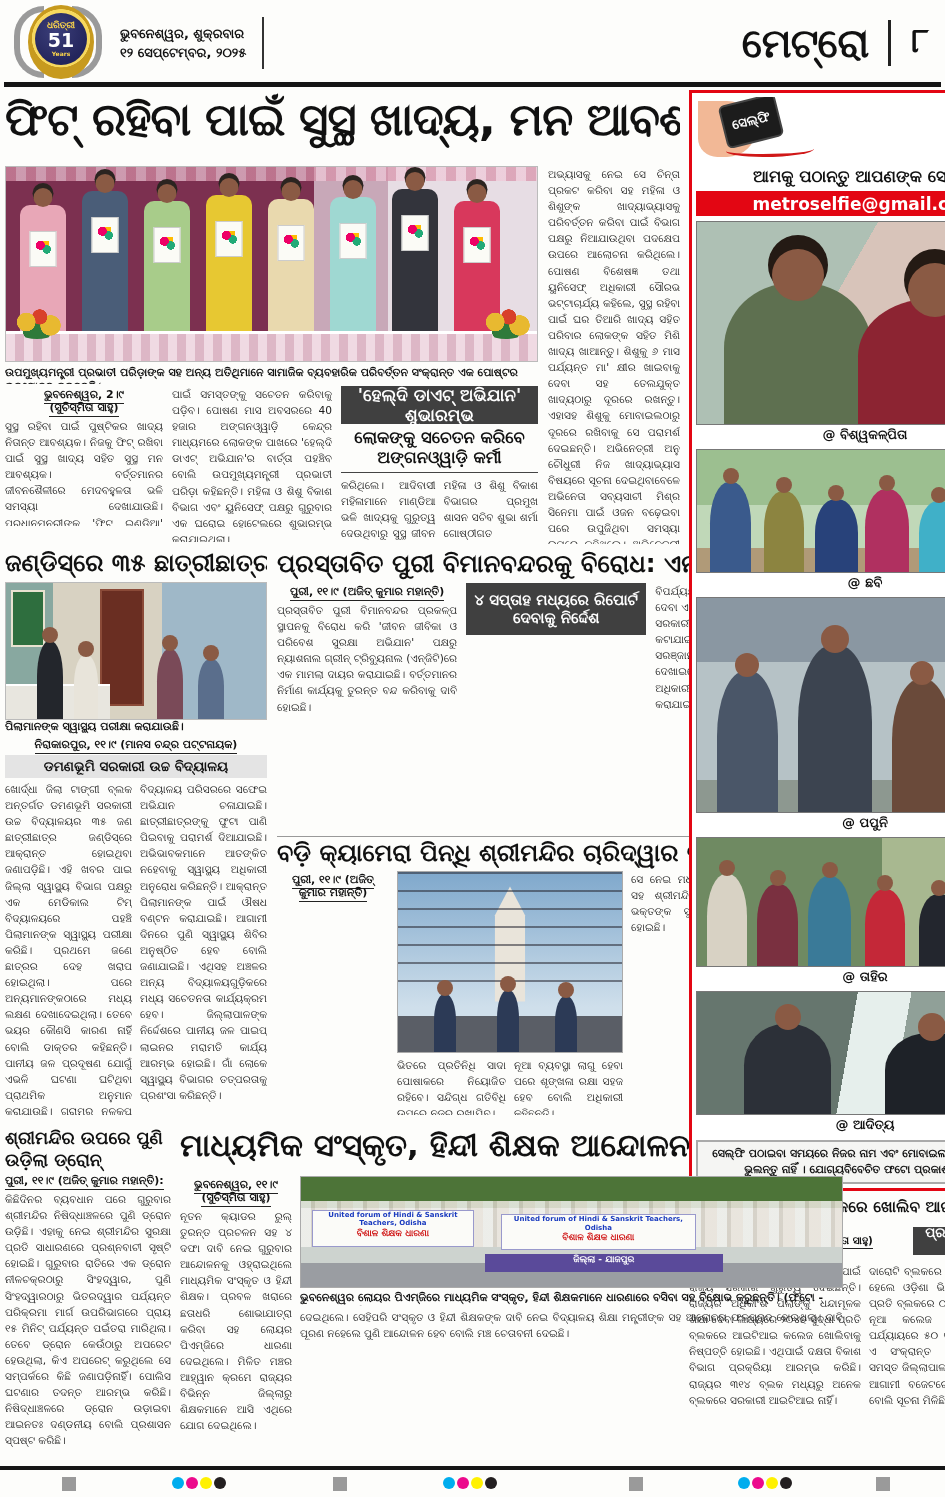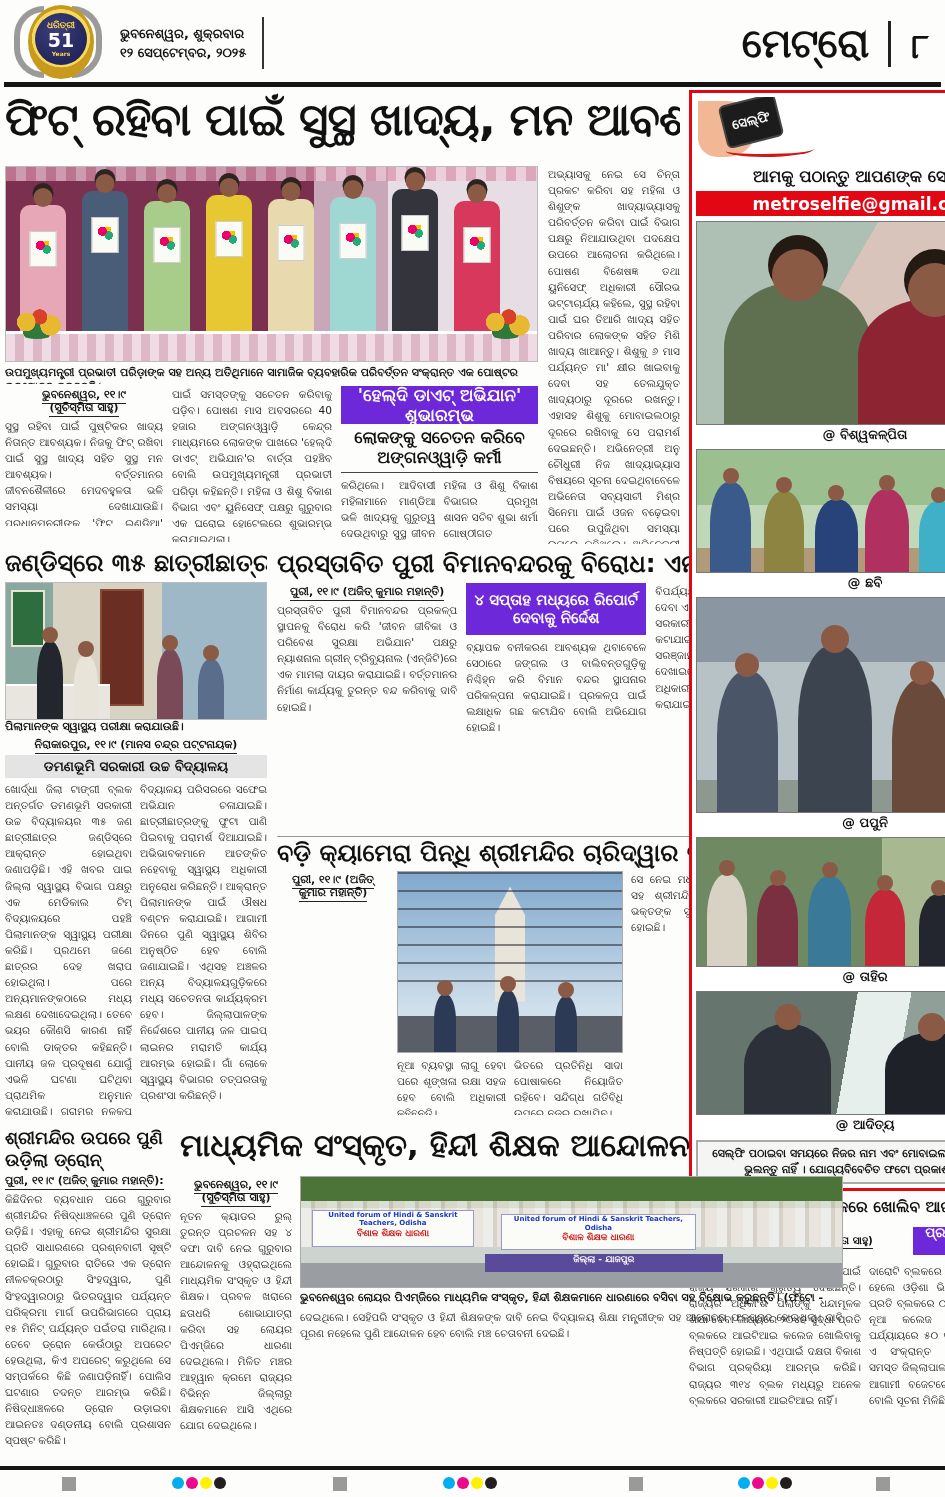--- a/index.html
+++ b/index.html
@@ -21,37 +21,37 @@
   .logo .arc.r { right:4px; border-left:none; border-radius:0 36px 36px 0; }
   .wreath { position:absolute; left:14px; top:1px; width:66px; height:74px; border-radius:50%;
     background: radial-gradient(circle at 50% 45%, #f7d85e 0 55%, #c79a1e 56% 78%, #e8c23c 79% 100%); }
   .globe { position:absolute; left:21px; top:9px; width:52px; height:52px; border-radius:50%;
     background: radial-gradient(circle at 40% 35%, #3c3f7a, #23255c 70%); color:#fff; text-align:center; }
   .globe .gb-brand { display:block; font-size:9px; color:#ffd84a; font-weight:700; margin-top:7px; }
   .globe .gb-num { display:block; font-size:19px; font-weight:800; line-height:1; }
   .globe .gb-years { display:block; font-size:6px; color:#ffd84a; font-weight:700; }
   .mast-date { margin-left: 14px; font-size: 13px; font-weight: 700; line-height: 1.5; padding-right: 16px; border-right: 2px solid #333; height: 52px; display:flex; flex-direction:column; justify-content:center; }
   .mast-spacer { flex: 1; }
-  .mast-section { display:flex; align-items:flex-end; gap:20px; padding-right: 6px; }
+  .mast-section { display:flex; align-items:flex-start; gap:20px; padding-right: 6px; }
   .mast-section .sec-title { font-size: 40px; font-weight: 800; letter-spacing: -1px; }
   .mast-section .sec-bar { width: 3px; height: 46px; background: #222; }
   .mast-section .sec-page { font-size: 34px; font-weight: 700; }
   .mast-rule { height: 5px; background: #151515; margin: 0 4px; }
   
   .content { display: flex; gap: 9px; padding: 3px 5px 0 5px; }
   .main { width: 675px; flex: 0 0 auto; }
   .sidebar { flex: 1; }
   
   .headline-xl { font-size: 45px; font-weight: 800; letter-spacing: -1px; line-height: 1.35; height: 74px; overflow: hidden; white-space: nowrap; }
   .headline-l  { font-size: 25px; font-weight: 800; line-height: 1.15; overflow: hidden; white-space: nowrap; }
   .headline-m  { font-size: 17px; font-weight: 800; line-height: 1.25; }
   .body-text { font-size: 10.6px; line-height: 1.52; text-align: justify; overflow: hidden; color:#1c1c1c; }
   .dateline { text-align: center; font-size: 11px; font-weight: 700; margin: 2px 0 4px; }
   .dateline span { border-bottom: 1.5px solid #222; padding-bottom: 2px; }
-  .black-box { background: #6d28d9; color: #fff; font-weight: 800; text-align: center; display:flex; align-items:center; justify-content:center; }
+  .black-box { background: #404040; color: #fff; font-weight: 800; text-align: center; display:flex; align-items:center; justify-content:center; }
   .caption { font-size: 11px; font-weight: 600; line-height: 1.3; overflow:hidden; }
   .photo { position: relative; overflow: hidden; }
   .fig { position:absolute; border-radius: 46% 46% 0 0; }
   .fig i.head { position:absolute; left:50%; transform:translateX(-50%); top:-14px; width:16px; height:16px; border-radius:50%; background:#8a5a44; }
   
   .lead-body { display: flex; gap: 10px; height: 380px; margin-top: 2px; }
   .lead-left { width: 533px; flex: 0 0 auto; }
   .stage { width: 533px; height: 196px; background: linear-gradient(90deg, #7c3050 0 58%, #c8a8b8 58% 72%, #e7dde4 72% 100%); border:1px solid #bbb; }
   .stage .band { position:absolute; top:0; left:0; right:0; height:14px; background: repeating-linear-gradient(90deg,#d890a8 0 10px,#f0c8d8 10px 20px); opacity:.7; }
   .stage .table { position:absolute; bottom:0; left:0; right:0; height:30px; border-top:3px solid #fff;
@@ -223,21 +223,21 @@
                 <i class="poster"></i>
               </div>
             <div class="table"></div>
             <div class="flower" style="left:4px"></div>
             <div class="flower" style="right:4px"></div>
           </div>
           <div class="caption lead-caption">ଉପମୁଖ୍ୟମନ୍ତ୍ରୀ ପ୍ରଭାତୀ ପରିଡ଼ାଙ୍କ ସହ ଅନ୍ୟ ଅତିଥିମାନେ ସାମାଜିକ ବ୍ୟବହାରିକ ପରିବର୍ତ୍ତନ ସଂକ୍ରାନ୍ତ ଏକ ପୋଷ୍ଟର ଉନ୍ମୋଚନ କରୁଛନ୍ତି।</div>
           <div class="lead-cols">
             <div class="c1">
               <div class="dateline">
-                <span>ଭୁବନେଶ୍ୱର, ୧୧।୯</span><br>
+                <span>ଭୁବନେଶ୍ୱର, 2।୯</span><br>
                 <span>(ସୁଚିସ୍ମିତା ସାହୁ)</span>
               </div>
               <div class="body-text" style="height:108px">ସୁସ୍ଥ ରହିବା ପାଇଁ ପୁଷ୍ଟିକର ଖାଦ୍ୟ ନିତାନ୍ତ ଆବଶ୍ୟକ। ନିଜକୁ ଫିଟ୍ ରଖିବା ପାଇଁ ସୁସ୍ଥ ଖାଦ୍ୟ ସହିତ ସୁସ୍ଥ ମନ ଆବଶ୍ୟକ। ବର୍ତ୍ତମାନର ଜୀବନଶୈଳୀରେ ମେଦବହୁଳତା ଭଳି ସମସ୍ୟା ଦେଖାଯାଉଛି। ପ୍ରଧାନମନ୍ତ୍ରୀଙ୍କ 'ଫିଟ୍ ଇଣ୍ଡିଆ' ଆହ୍ୱାନକ୍ରମେ ନିଜେ ସଚେତନ ହେବା ସହ ନିୟମିତ ବ୍ୟାୟାମ କରିବା</div>
             </div>
             <div class="c2">
               <div class="body-text" style="height:156px">ପାଇଁ ସମସ୍ତଙ୍କୁ ସଚେତନ କରିବାକୁ ପଡ଼ିବ। ପୋଷଣ ମାସ ଅବସରରେ 40 ହଜାର ଅଙ୍ଗନଓ୍ୱାଡ଼ି କେନ୍ଦ୍ର ମାଧ୍ୟମରେ ଲୋକଙ୍କ ପାଖରେ 'ହେଲ୍ଦି ଡାଏଟ୍ ଅଭିଯାନ'ର ବାର୍ତ୍ତା ପହଞ୍ଚିବ ବୋଲି ଉପମୁଖ୍ୟମନ୍ତ୍ରୀ ପ୍ରଭାତୀ ପରିଡ଼ା କହିଛନ୍ତି। ମହିଳା ଓ ଶିଶୁ ବିକାଶ ବିଭାଗ ଏବଂ ୟୁନିସେଫ୍ ପକ୍ଷରୁ ଗୁରୁବାର ଏକ ଘରୋଇ ହୋଟେଲରେ ଶୁଭାରମ୍ଭ କରାଯାଇଥିଲା।</div>
             </div>
             <div class="c3">
               <div class="black-box subhead-box">'ହେଲ୍ଦି ଡାଏଟ୍ ଅଭିଯାନ' ଶୁଭାରମ୍ଭ</div>
               <div class="subhead">ଲୋକଙ୍କୁ ସଚେତନ କରିବେ ଅଙ୍ଗନଓ୍ୱାଡ଼ି କର୍ମୀ</div>
@@ -285,21 +285,20 @@
         <div class="right2">
           <div class="ngt">
             <div class="headline-l">ପ୍ରସ୍ତାବିତ ପୁରୀ ବିମାନବନ୍ଦରକୁ ବିରୋଧ: ଏନ୍‌ଜିଟିରେ ମାମଲା</div>
             <div class="ngt-cols">
               <div class="nc">
                 <div class="dateline"><span>ପୁରୀ, ୧୧।୯ (ଅଜିତ୍ କୁମାର ମହାନ୍ତି)</span></div>
                 <div class="body-text" style="height:218px">ପ୍ରସ୍ତାବିତ ପୁରୀ ବିମାନବନ୍ଦର ପ୍ରକଳ୍ପ ସ୍ଥାପନକୁ ବିରୋଧ କରି 'ଜୀବନ ଜୀବିକା ଓ ପରିବେଶ ସୁରକ୍ଷା ଅଭିଯାନ' ପକ୍ଷରୁ ନ୍ୟାଶନାଲ ଗ୍ରୀନ୍ ଟ୍ରିବ୍ୟୁନାଲ (ଏନ୍‌ଜିଟି)ରେ ଏକ ମାମଲା ଦାୟର କରାଯାଇଛି। ବର୍ତ୍ତମାନର ନିର୍ମାଣ କାର୍ଯ୍ୟକୁ ତୁରନ୍ତ ବନ୍ଦ କରିବାକୁ ଦାବି ହୋଇଛି।</div>
               </div>
               <div class="nc">
                 <div class="black-box ngt-box">୪ ସପ୍ତାହ ମଧ୍ୟରେ ରିପୋର୍ଟ ଦେବାକୁ ନିର୍ଦ୍ଦେଶ</div>
-                <div class="body-text" style="height:190px">ବ୍ୟାପକ ବନୀକରଣ ଆବଶ୍ୟକ ଥିବାବେଳେ ସେଠାରେ ଜଙ୍ଗଲ ଓ ବାଲିବନ୍ତଗୁଡ଼ିକୁ ନିଶ୍ଚିହ୍ନ କରି ବିମାନ ବନ୍ଦର ସ୍ଥାପନାର ପରିକଳ୍ପନା କରାଯାଇଛି। ପ୍ରକଳ୍ପ ପାଇଁ ଲକ୍ଷାଧିକ ଗଛ କଟାଯିବ ବୋଲି ଅଭିଯୋଗ ହୋଇଛି।</div>
               </div>
               <div class="nc">
                 <div class="body-text" style="height:248px">ବିପର୍ଯ୍ୟୟ ନିକଟରେ ବିସ୍ଥାପିତଙ୍କୁ କ୍ଷତିପୂରଣ ଦେବା ଏକ ବିପଦଗାମୀ ନିଷ୍ପତ୍ତି। ଆବଶ୍ୟକ ସରକାରୀ ଅନୁମୋଦନ ବିନା ଜଙ୍ଗଲ କଟାଯାଇ ରାସ୍ତା ଓ ପ୍ରାଚୀର କାମ ସହିତ ସରଞ୍ଜାମ ଗୋଦାମ ଘର ନିର୍ମାଣ ନିମନ୍ତେ ଦେଖାଇଲେ ନିଷ୍ପତ୍ତି ନେଇଥିବା ସରକାରୀ ଅଧିକାରୀଙ୍କ ପ୍ରତି ଦଣ୍ଡ ବିଧାନ ଦାବି କରାଯାଇଛି। ମାମଲାର ବିଚାର ଚାଲିଛି।</div>
               </div>
             </div>
           </div>
 
           <div class="bodycam">
             <div class="headline-l">ବଡ଼ି କ୍ୟାମେରା ପିନ୍ଧି ଶ୍ରୀମନ୍ଦିର ଚାରିଦ୍ୱାର ଜଗିବେ ପୋଲିସ</div>
             <div class="bc-row">
@@ -315,22 +314,22 @@
                       <i class="head"></i>
                     </div>
                   <div class="fig" style="left:44%;bottom:0;width:22px;height:62px;background:#2c3a56">
                       <i class="head"></i>
                     </div>
                   <div class="fig" style="left:70%;bottom:0;width:22px;height:56px;background:#2c3a56">
                       <i class="head"></i>
                     </div>
                 </div>
                 <div class="bc-minis">
+                  <div class="body-text">ଭିତରେ ପ୍ରତିନିଧି ସାଦା ପୋଷାକରେ ନିୟୋଜିତ ରହିବେ। ସନ୍ଦିଗ୍ଧ ଗତିବିଧି ଉପରେ ନଜର ରଖାଯିବ।</div>
                   <div class="body-text">ନୂଆ ବ୍ୟବସ୍ଥା ଲାଗୁ ହେବା ପରେ ଶୃଙ୍ଖଳା ରକ୍ଷା ସହଜ ହେବ ବୋଲି ଅଧିକାରୀ କହିଛନ୍ତି।</div>
-                  <div class="body-text">ଭିତରେ ପ୍ରତିନିଧି ସାଦା ପୋଷାକରେ ନିୟୋଜିତ ରହିବେ। ସନ୍ଦିଗ୍ଧ ଗତିବିଧି ଉପରେ ନଜର ରଖାଯିବ।</div>
                 </div>
               </div>
               <div class="bc-b">
                 <div class="body-text" style="height:246px">ସେ ନେଇ ମଧ୍ୟ ସୁବିଧାରେ ଜଣାପଡ଼ିବ। ପୋଲିସ ସହ ଶ୍ରୀମନ୍ଦିର ପ୍ରଶାସନ ସମନ୍ୱୟ ରଖିବ। ଭକ୍ତଙ୍କ ସୁବିଧା ପାଇଁ ଅତିରିକ୍ତ ବ୍ୟବସ୍ଥା ହୋଇଛି।</div>
               </div>
             </div>
           </div>
         </div>
       </div>
 

